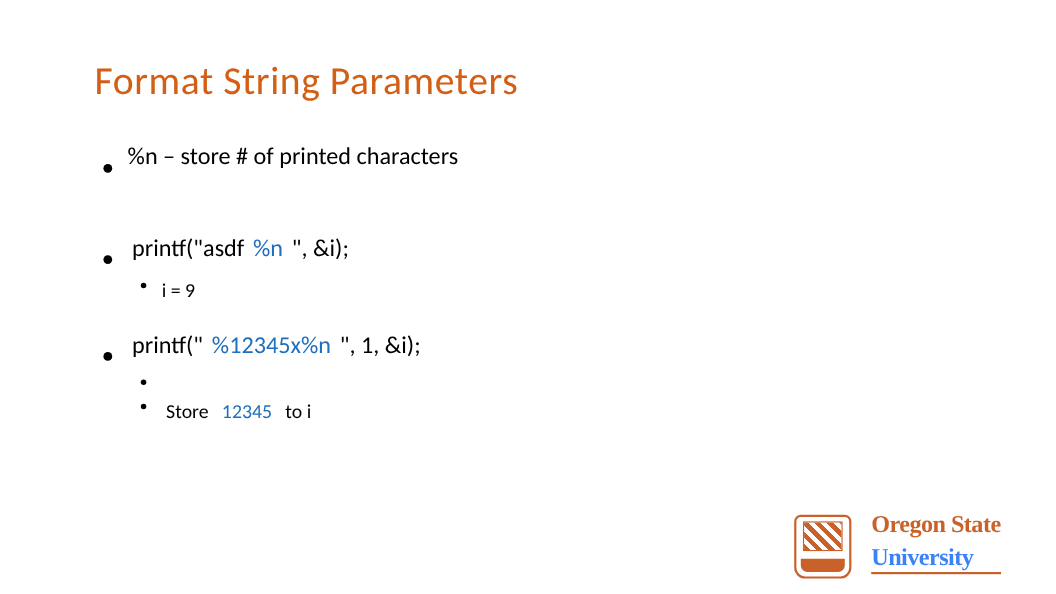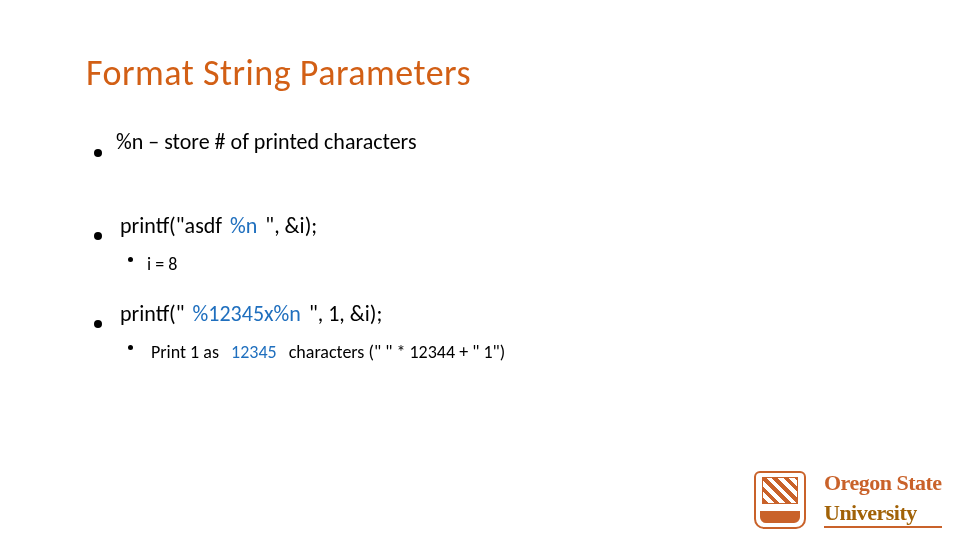--- a/index.html
+++ b/index.html
@@ -7,27 +7,27 @@
   .slide { position: relative; width: 960px; height: 540px; padding: 35px 70px 0 70px; }
   .title { font-size: 36px; font-weight: 400; color: #D25F15; letter-spacing: 0.5px; margin-bottom: 28px; }
   .bullets { font-size: 22px; line-height: 1.35; }
   .b1 { display: flex; align-items: flex-end; margin-bottom: 4px; }
   .b1 .dot { width: 8px; height: 8px; border-radius: 50%; background: #000; margin-top: 10px; margin-right: 10px; flex-shrink: 0; }
   .b2 { display: flex; align-items: flex-start; margin-left: 38px; font-size: 18px; margin-bottom: 2px; }
   .b2 .dot { width: 5px; height: 5px; border-radius: 50%; background: #000; margin-top: 9px; margin-right: 10px; flex-shrink: 0; }
   .gap { height: 38px; }
   .smallgap { height: 6px; }
   .blue { color: #1F6FBE; }
-  .logo { position: absolute; right: 8px; bottom: 18px; width: 210px; height: 60px; display: flex; align-items: center; }
+  .logo { position: absolute; right: 40px; bottom: 18px; width: 210px; height: 60px; display: flex; align-items: flex-end; }
   .crest { width: 52px; height: 58px; background: #fff; border: 2px solid #C9622A; border-radius: 6px 6px 10px 10px; display: flex; flex-direction: column; align-items: center; justify-content: center; }
   .crest .stripes { width: 36px; height: 30px; background: repeating-linear-gradient(45deg,#C9622A 0 4px,#fff 4px 8px); border: 1px solid #C9622A; }
   .crest .base { width: 40px; height: 14px; background: #C9622A; margin-top: 3px; border-radius: 0 0 6px 6px; }
   .logotext { margin-left: 10px; display: flex; flex-direction: column; line-height: 1; }
   .logotext .l1 { font-family: Georgia, "Times New Roman", serif; font-size: 22px; color: #C9622A; font-weight: 600; letter-spacing: -0.5px; }
-  .logotext .l2 { font-family: Georgia, "Times New Roman", serif; font-size: 22px; color: #a16207; font-weight: 600; border-bottom: 2px solid #C9622A; padding-bottom: 2px; letter-spacing: -0.5px; }
+  .logotext .l2 { font-family: Georgia, "Times New Roman", serif; font-size: 22px; color: #3b82f6; font-weight: 600; border-bottom: 2px solid #C9622A; padding-bottom: 2px; letter-spacing: -0.5px; }
 </style>
 </head>
 <body>
 
 <div class="slide">
 
   <h1 class="title">Format String Parameters</h1>
 
   <div class="bullets">
 
@@ -41,39 +41,42 @@
 
     <div class="b1">
       <span class="dot"></span>
       <span>
         <span>printf("asdf</span><span class="blue">%n</span><span>", &amp;i);</span>
       </span>
     </div>
 
     <div class="b2">
       <span class="dot"></span>
-      <span>i = 8</span>
+      <span>i = 9</span>
     </div>
 
     <div class="smallgap"></div>
 
     <div class="b1">
       <span class="dot"></span>
       <span>
         <span>printf("</span><span class="blue">%12345x%n</span><span>", 1, &amp;i);</span>
       </span>
     </div>
 
     <div class="b2">
       <span class="dot"></span>
+    </div>
+
+    <div class="b2">
+      <span class="dot"></span>
       <span>
-        <span>Print 1 as </span><span class="blue">12345</span><span> characters (" " * 12344 + " 1")</span>
+        <span>Store </span><span class="blue">12345</span><span> to i</span>
       </span>
     </div>
-
 
   </div>
 
   <div class="logo">
     <div class="crest">
       <div class="stripes"></div>
       <div class="base"></div>
     </div>
     <div class="logotext">
       <span class="l1">Oregon State</span>

